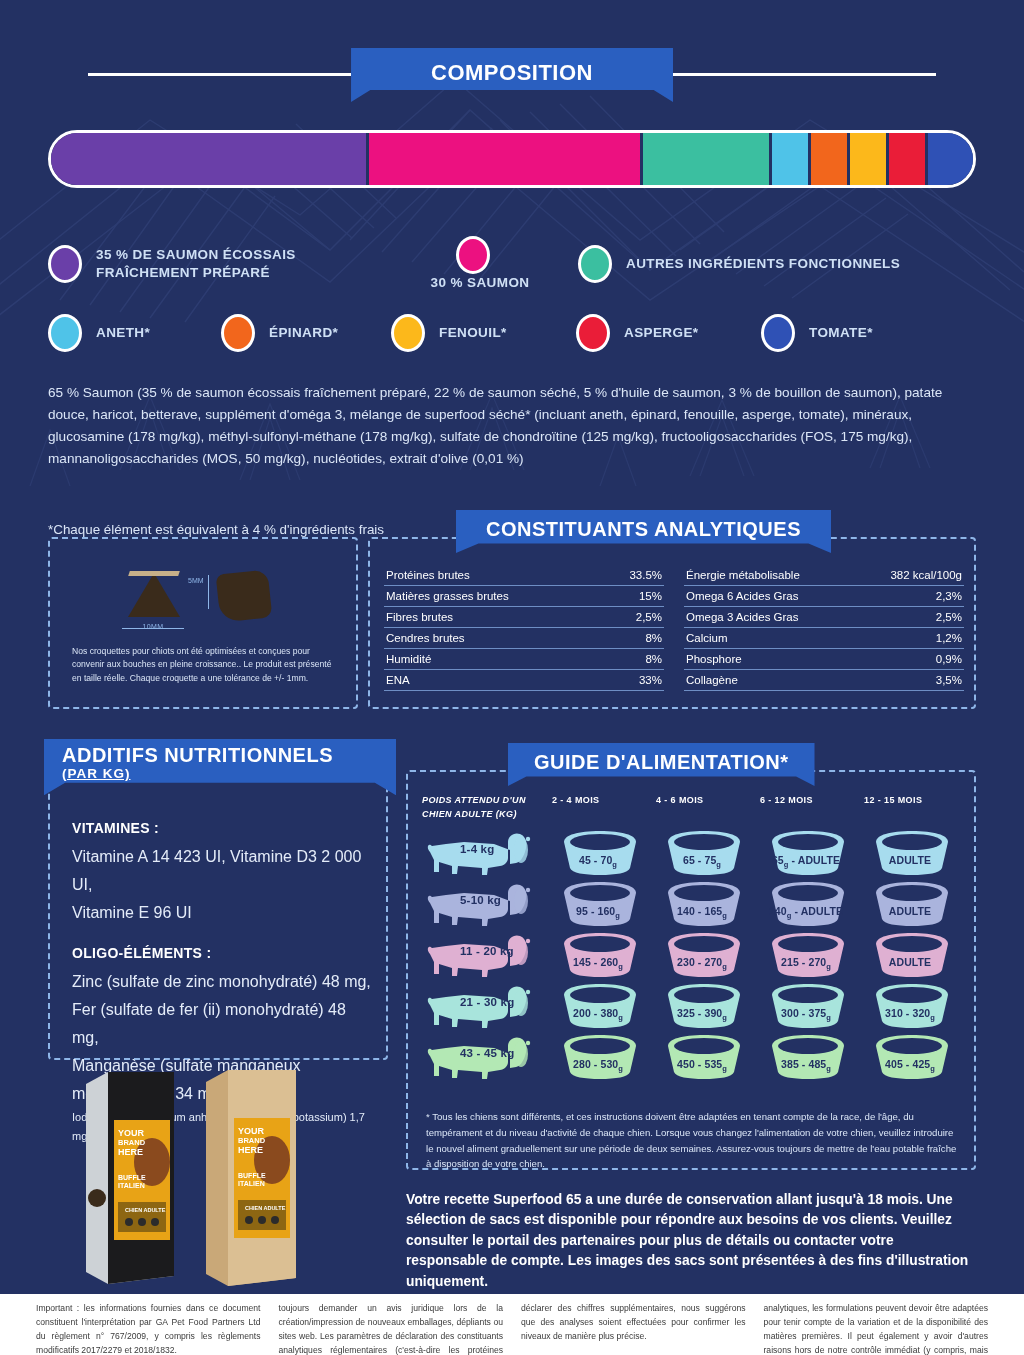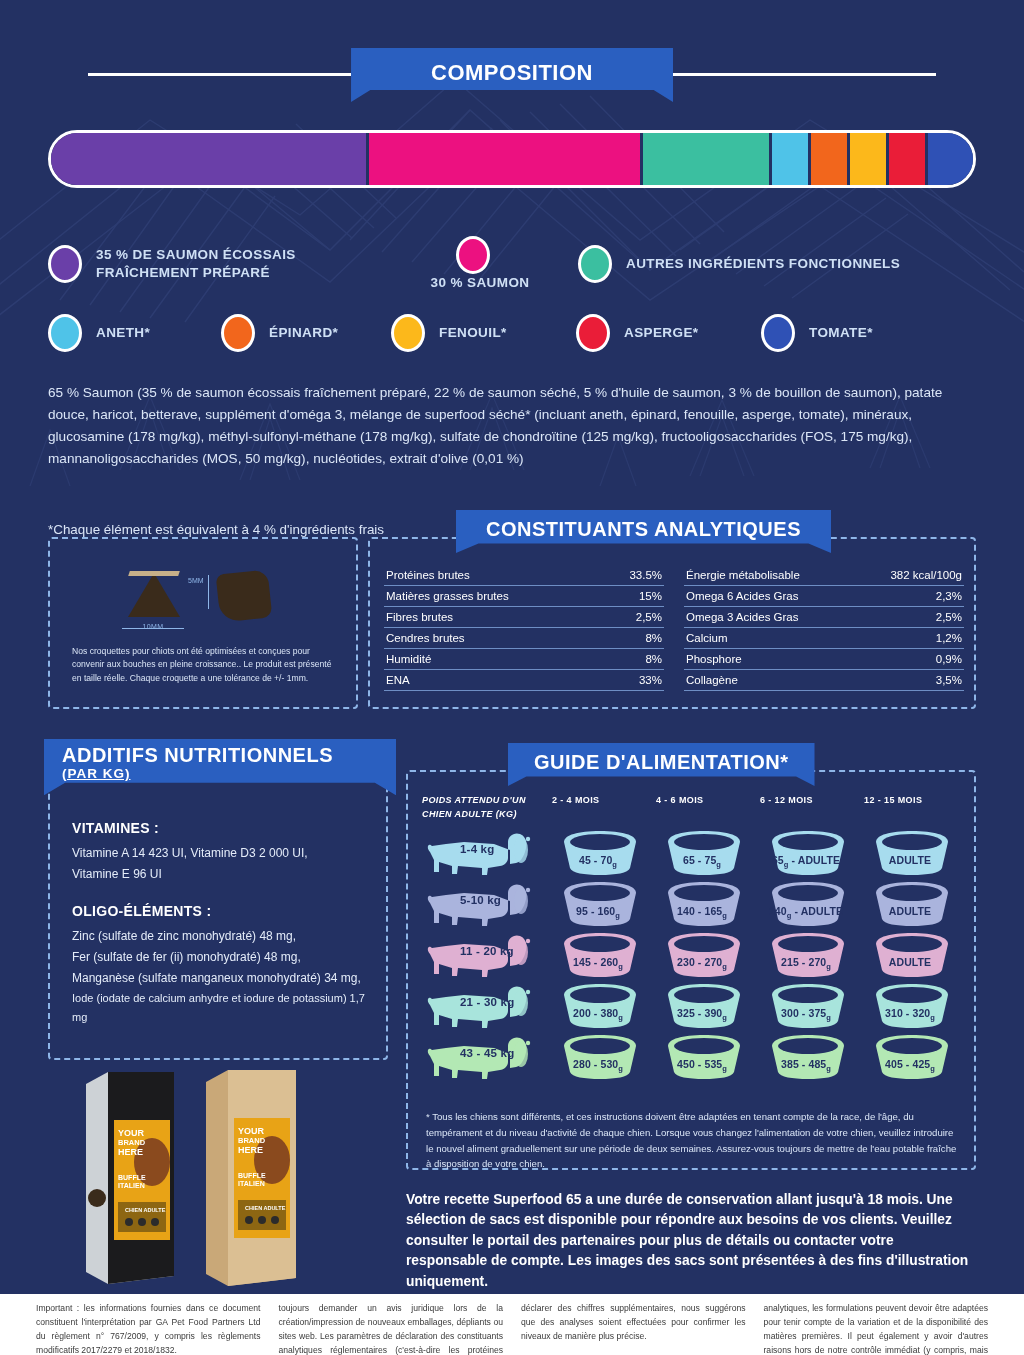--- a/index.html
+++ b/index.html
@@ -109,21 +109,21 @@
     color:#ffffff;
   }
   .an-row .v { font-weight:400; }
 
   
   #additives-panel { left:48px; top:770px; width:340px; height:290px; }
   #additives-ribbon { font-size:20px; position:absolute; left:-6px; top:-33px; width:352px; text-align:left; padding:6px 10px 14px 18px; line-height:1.08; }
   #additives-ribbon .sub { display:block; font-size:13.5px; letter-spacing:1px;text-decoration:underline; }
   .add-body { position:absolute; left:22px; top:48px; width:300px; }
   .add-head { font-size:14px; font-weight:bold; letter-spacing:.3px; margin-bottom:7px; }
-  .add-line { font-size:12px; line-height:1.75; color:#e4ecf9; }
+  .add-line { font-size:16px; line-height:1.75; color:#e4ecf9; }
   .add-line.sm { font-size:11px; }
   .add-gap { height:18px; }
 
   
   #feeding-panel { left:406px; top:770px; width:570px; height:400px; }
   #feeding-ribbon { font-size:20px; position:absolute; left:100px; top:-29px; padding:8px 26px 12px 26px; }
   .fg-head { position:absolute; left:14px; top:22px; width:546px; display:flex; }
   .fg-head .hcell {
     font-size:9px; font-weight:bold; letter-spacing:.4px; color:#ffffff;
     line-height:1.5; text-transform:uppercase;

